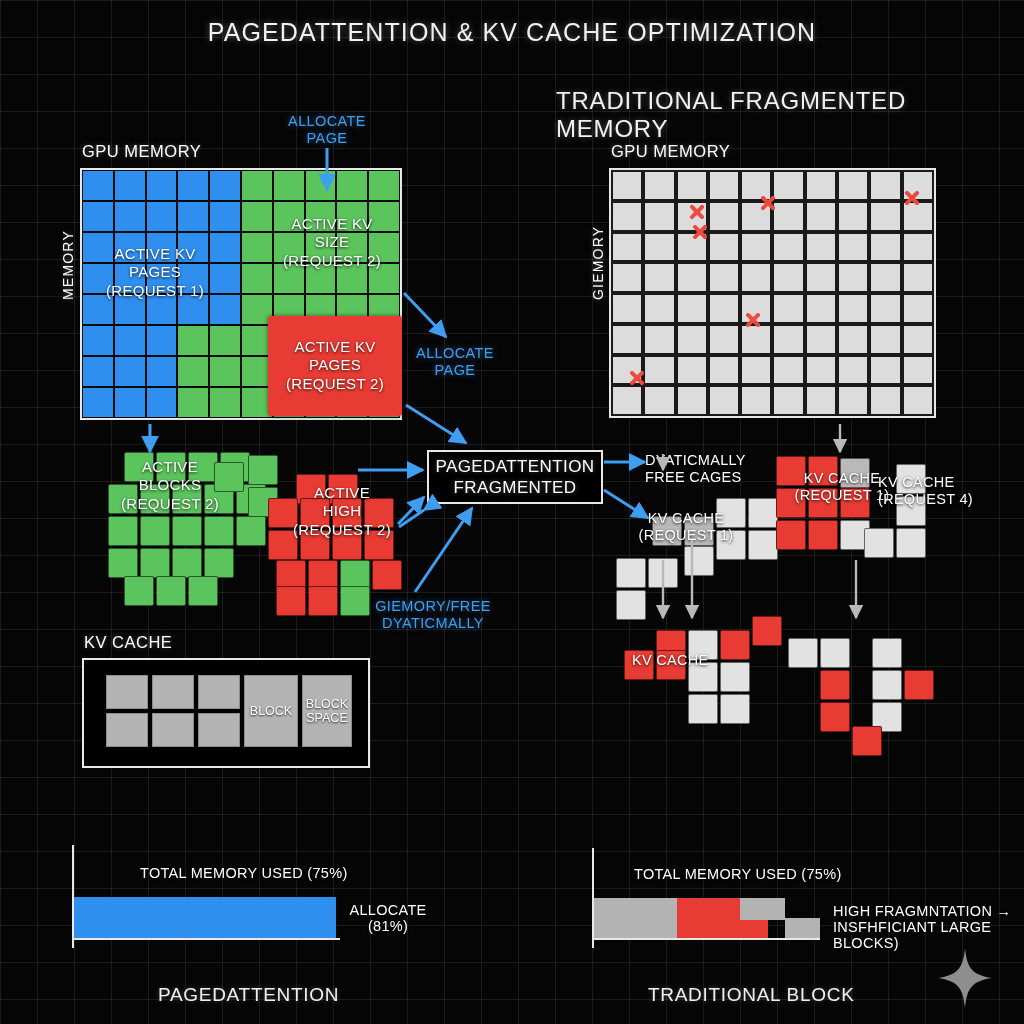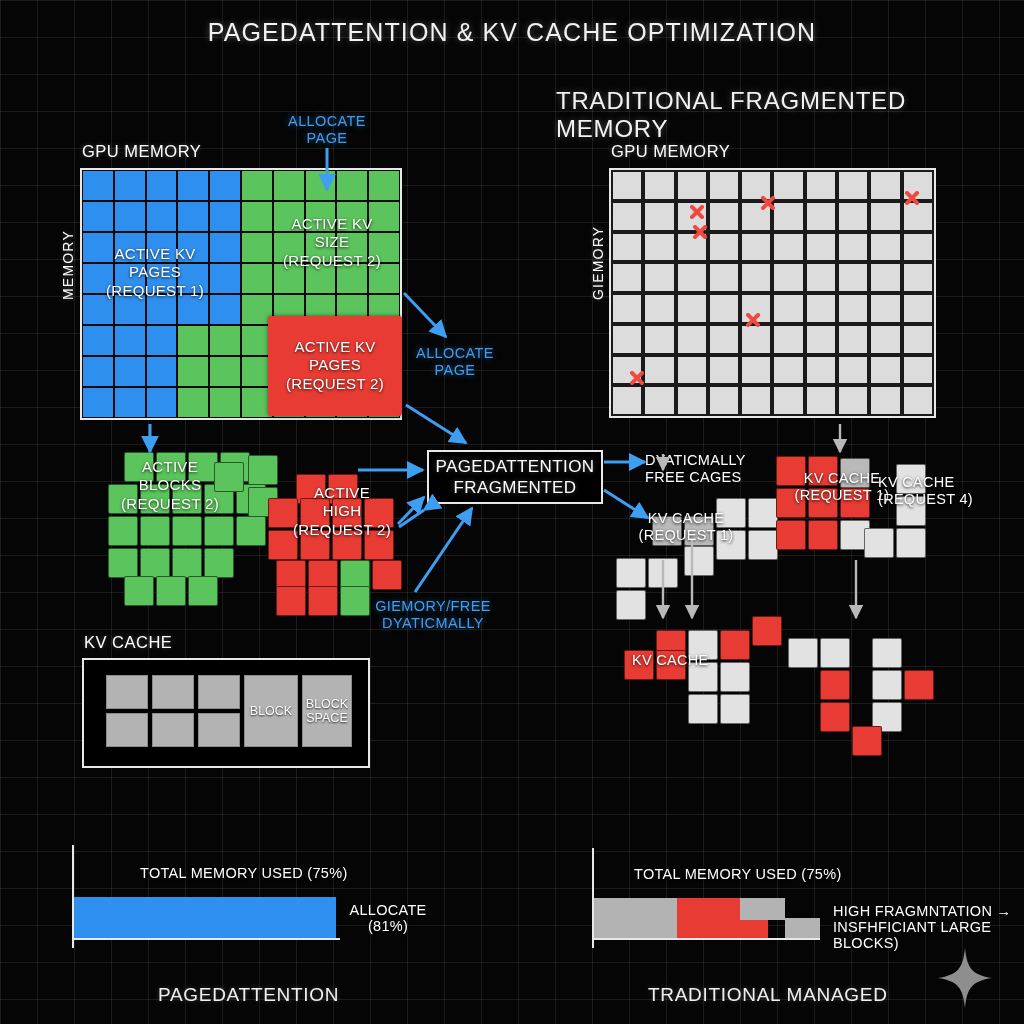--- a/index.html
+++ b/index.html
@@ -475,21 +475,21 @@
 <div class="bar" style="left:594px;top:898px;width:83px;height:40px;background:#b3b3b3;"></div>
 <div class="bar" style="left:677px;top:898px;width:63px;height:40px;background:#e83b33;"></div>
 <div class="bar" style="left:740px;top:898px;width:45px;height:22px;background:#b3b3b3;"></div>
 <div class="bar" style="left:740px;top:920px;width:28px;height:18px;background:#e83b33;"></div>
 <div class="bar" style="left:785px;top:918px;width:35px;height:20px;background:#b3b3b3;"></div>
 <div class="chart-inline" style="left:634px;top:866px;">TOTAL MEMORY USED (75%)</div>
 <div class="chart-inline" style="left:833px;top:903px;width:200px;text-align:left;">
   <div>HIGH FRAGMNTATION →</div>
   <div>INSFHFICIANT LARGE BLOCKS)</div>
 </div>
-<div class="chart-cap" style="left:648px;top:984px;">TRADITIONAL MANAGED</div>
+<div class="chart-cap" style="left:648px;top:984px;">TRADITIONAL BLOCK</div>
 
 <div class="star" style="left:938px;top:948px;">
   <svg width="54" height="60" viewBox="0 0 54 60">
       <path d="M27 0 C29 20 34 27 54 30 C34 33 29 40 27 60 C25 40 20 33 0 30 C20 27 25 20 27 0 Z" fill="#8e8e8e"></path>
     </svg>
 </div>
 
 <svg class="ovl-svg">
   <defs>
     <marker id="ab" markerWidth="7" markerHeight="7" refX="5.4" refY="3" orient="auto">

